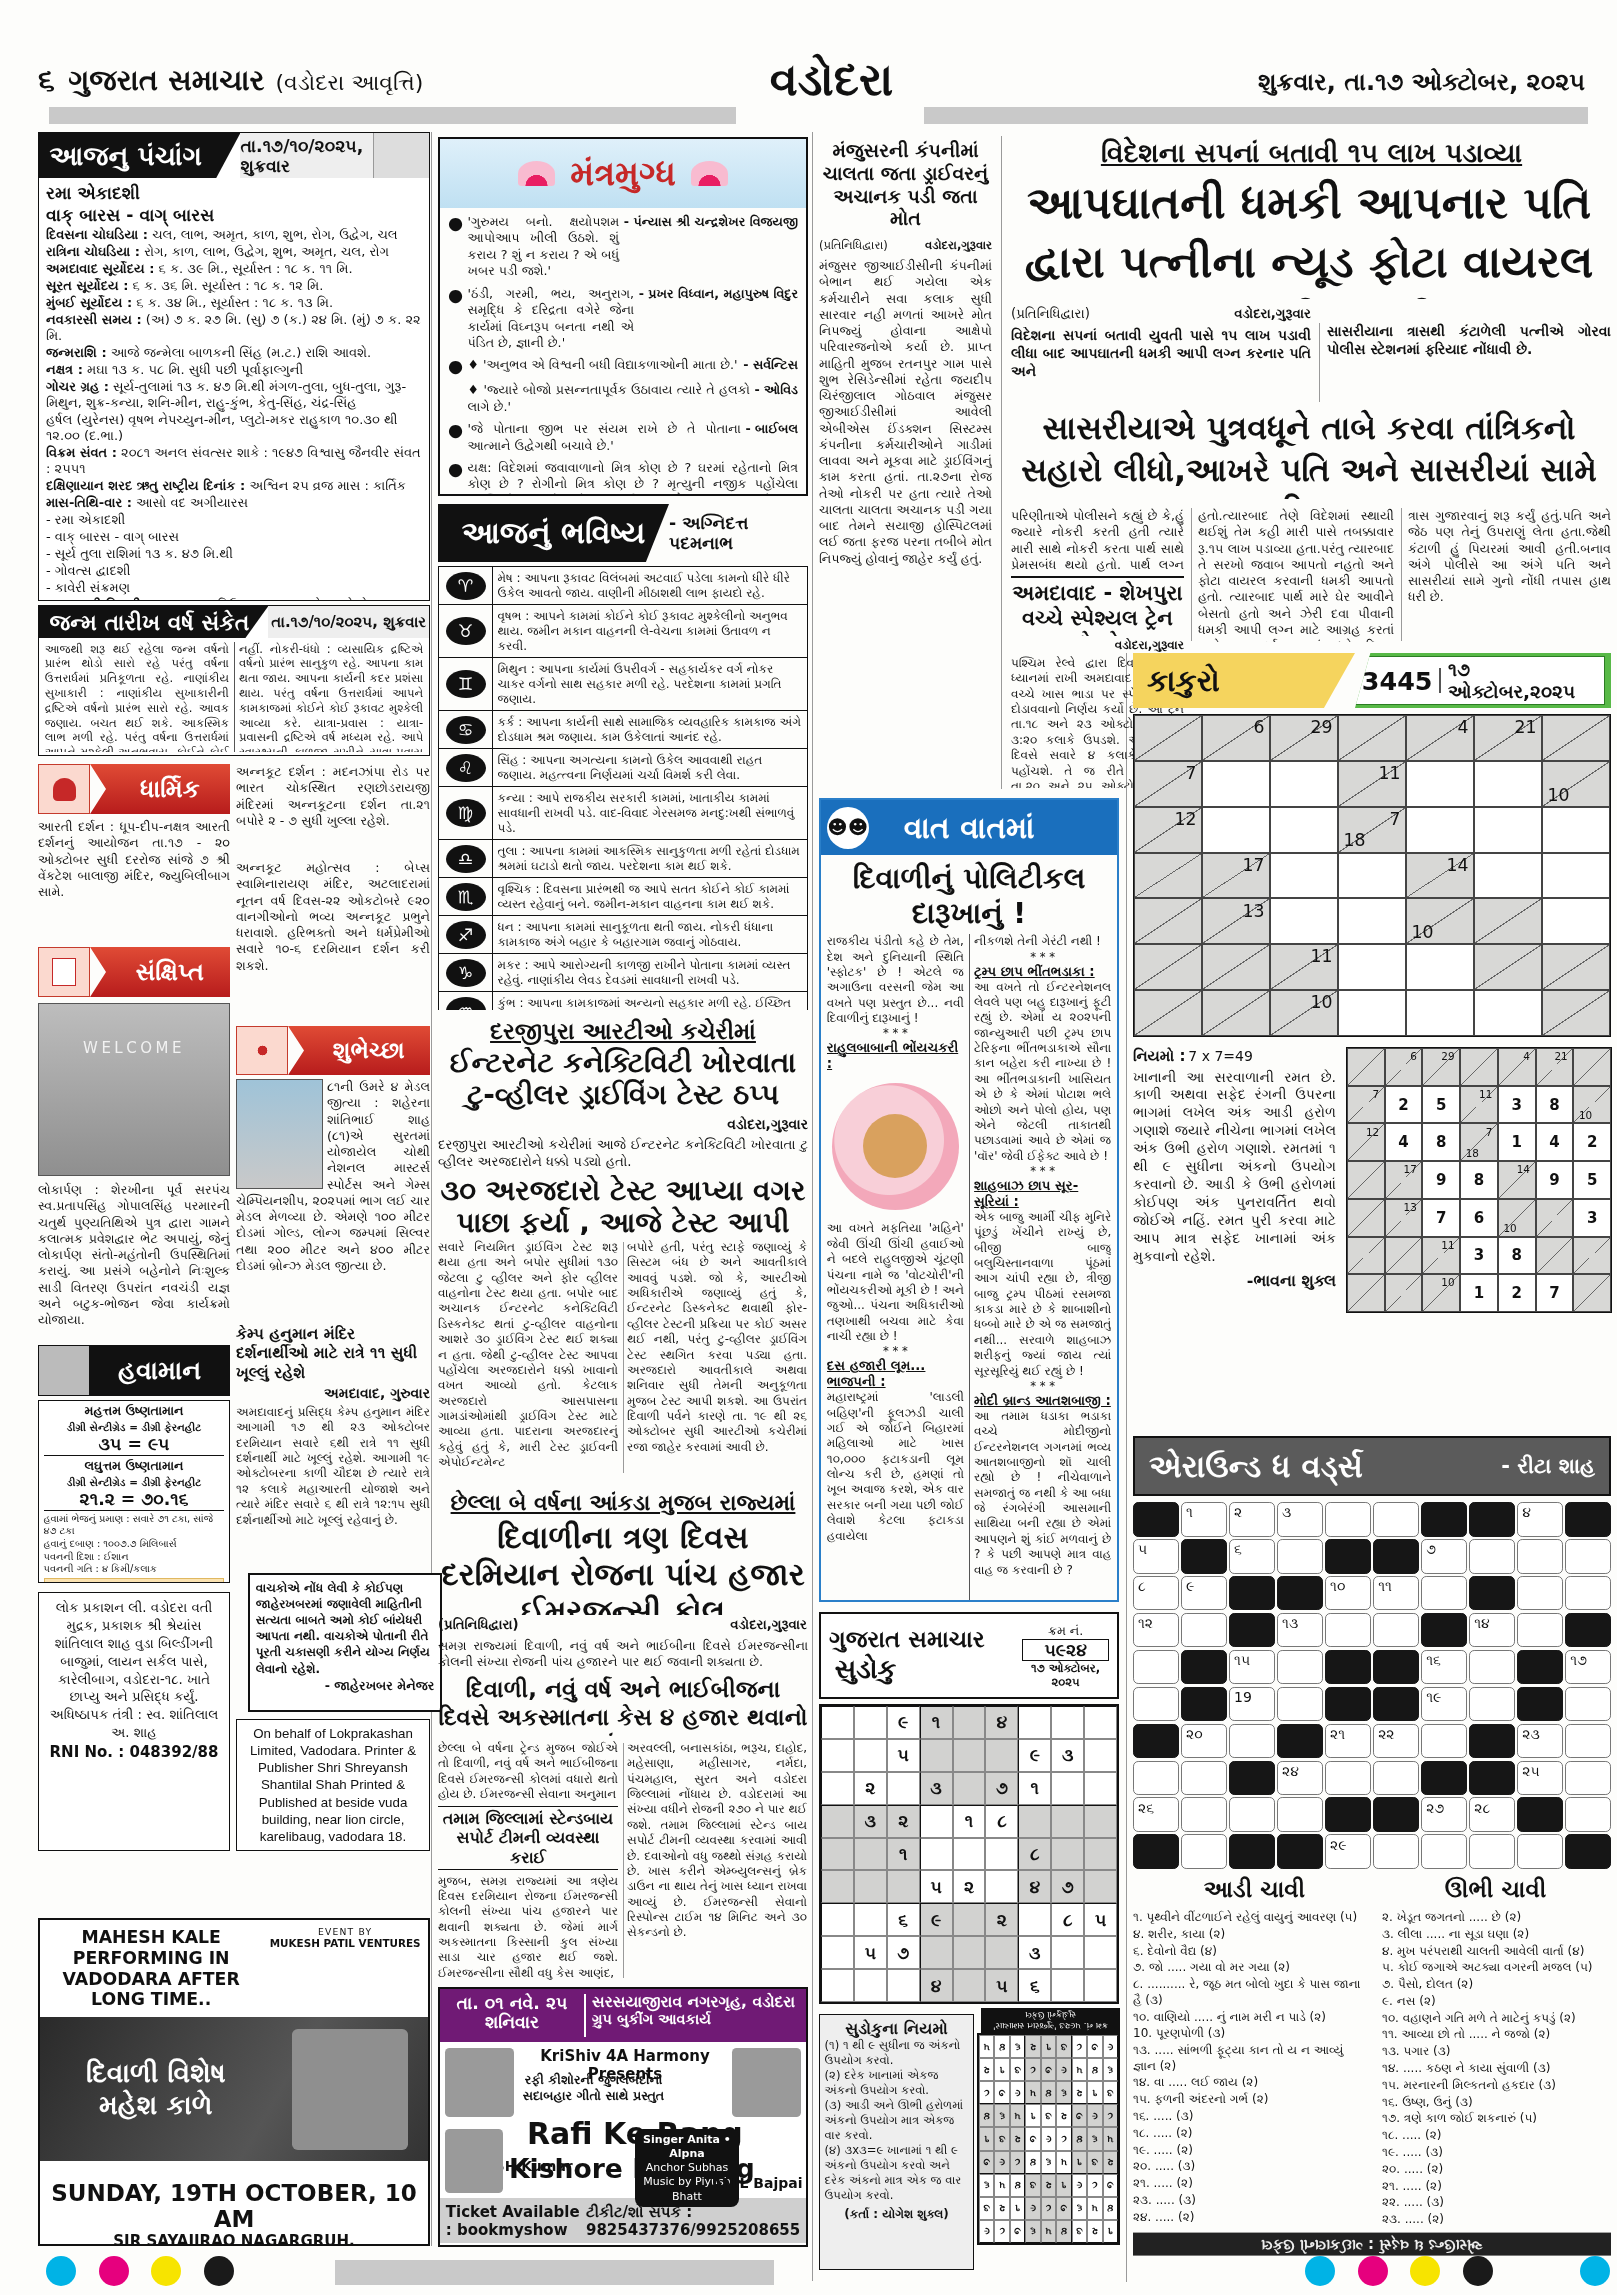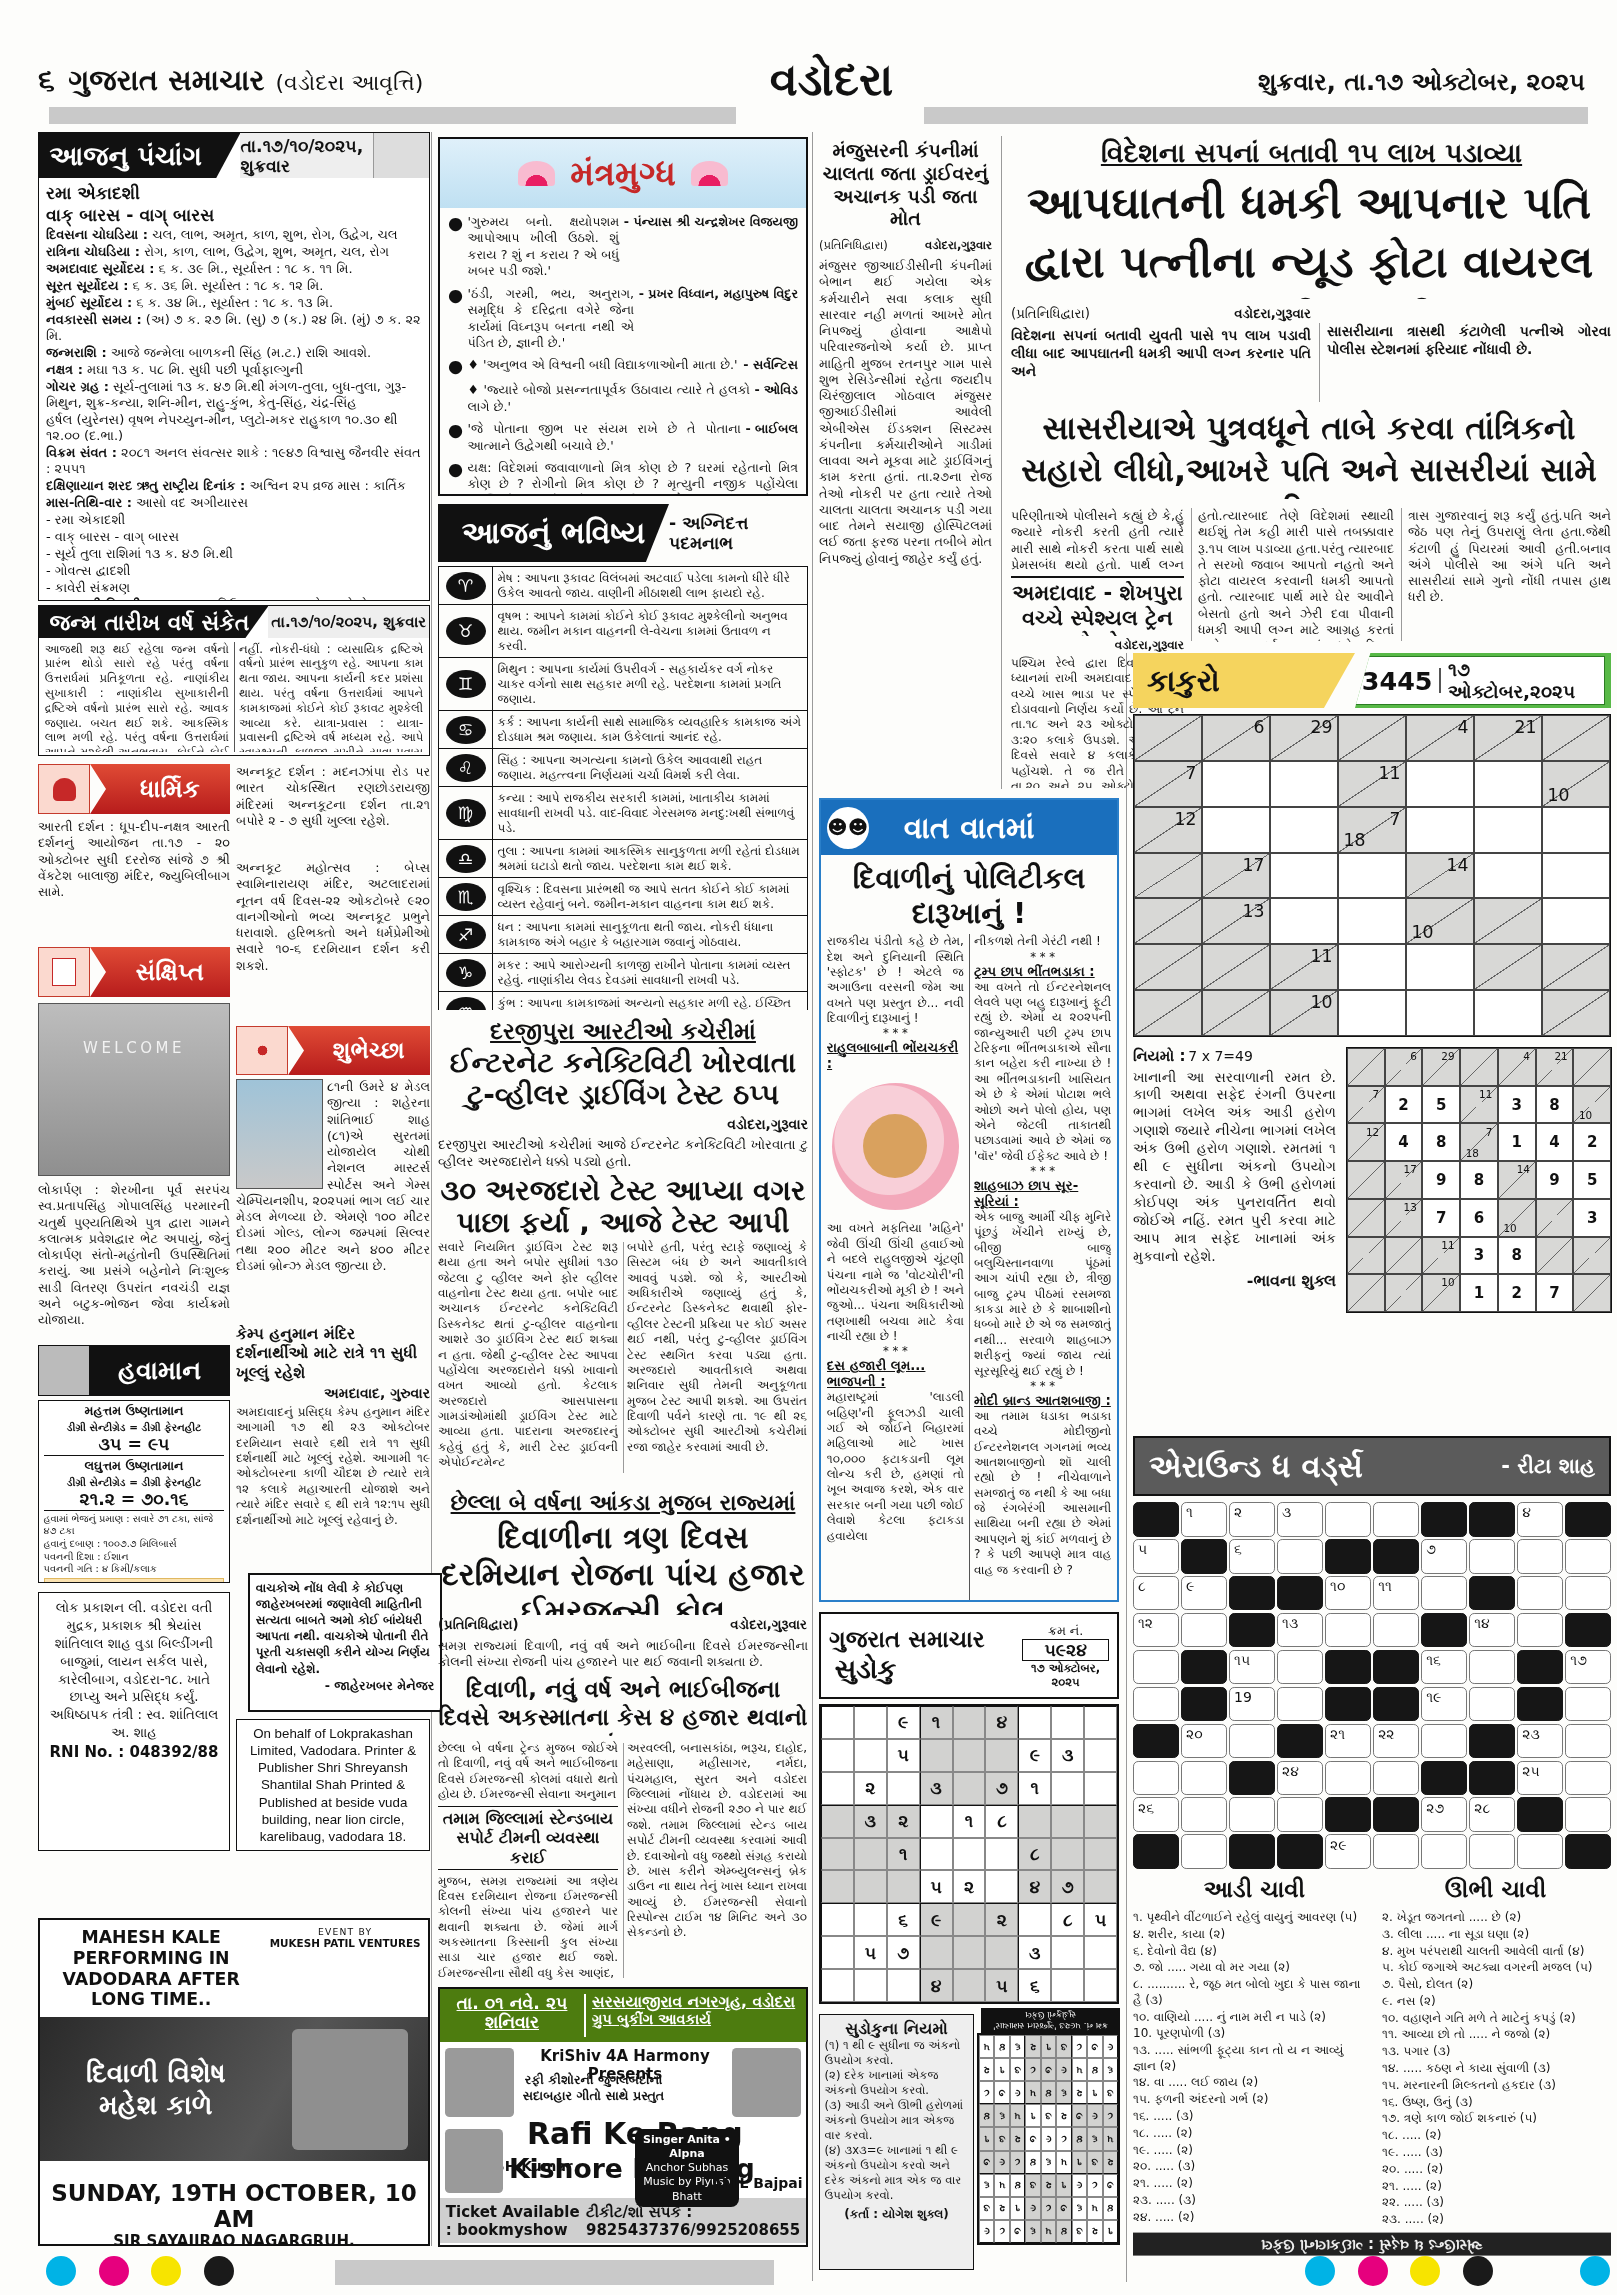--- a/index.html
+++ b/index.html
@@ -338,21 +338,21 @@
   <div class="abs b ctr ovh" style="left:438px;top:1676px;width:370px;height:60px;font-size:23px;line-height:1.2;">દિવાળી, નવું વર્ષ અને ભાઈબીજના દિવસે અકસ્માતના કેસ ૪ હજાર થવાનો અંદાજ</div>
   <div class="abs ovh" style="left:438px;top:1741px;width:180px;height:240px;">
     <div class="bodytxt" style="font-size:12px;">છેલ્લા બે વર્ષના ટ્રેન્ડ મુજબ જોઈએ તો દિવાળી, નવું વર્ષ અને ભાઈબીજના દિવસે ઈમરજન્સી કોલમાં વધારો થતો હોય છે. ઈમરજન્સી સેવાના અનુમાન</div>
     <div class="b ctr" style="font-size:16px;border-top:1.7px solid #111;border-bottom:1.7px solid #111;margin:3.5px 0;padding:2.3px 0;line-height:1.2;">તમામ જિલ્લામાં સ્ટેન્ડબાય સપોર્ટ ટીમની વ્યવસ્થા કરાઈ</div>
     <div class="bodytxt" style="font-size:12px;">મુજબ, સમગ્ર રાજ્યમાં આ ત્રણેય દિવસ દરમિયાન રોજના ઈમરજન્સી કોલની સંખ્યા પાંચ હજારને પાર થવાની શક્યતા છે. જેમાં માર્ગ અકસ્માતના કિસ્સાની કુલ સંખ્યા સાડા ચાર હજાર થઈ જશે. ઈમરજન્સીના સૌથી વધુ કેસ આણંદ,</div>
   </div>
   <div class="abs rule-v" style="left:623px;top:1743px;height:235px;"></div>
   <div class="abs bodytxt ovh" style="left:627px;top:1741px;width:180px;height:240px;font-size:12px;">અરવલ્લી, બનાસકાંઠા, ભરૂચ, દાહોદ, મહેસાણા, મહીસાગર, નર્મદા, પંચમહાલ, સુરત અને વડોદરા જિલ્લામાં નોંધાય છે. વડોદરામાં આ સંખ્યા વધીને રોજની ૨૭૦ ને પાર થઈ જશે. તમામ જિલ્લામાં સ્ટેન્ડ બાય સપોર્ટ ટીમની વ્યવસ્થા કરવામાં આવી છે. દવાઓનો વધુ જથ્થો સંગ્રહ કરાયો છે. ખાસ કરીને એમ્બ્યુલન્સનું બ્રેક ડાઉન ના થાય તેનું ખાસ ધ્યાન રાખવા આવ્યું છે. ઈમરજન્સી સેવાનો રિસ્પોન્સ ટાઈમ ૧૪ મિનિટ અને ૩૦ સેકન્ડનો છે.</div>
 
   <div class="abs box ovh" style="left:438px;top:1987px;width:370px;height:260px;border-width:2.3px;">
-    <div style="display:flex;background:#4d7c0f;color:#fff;height:53px;text-decoration:underline;">
+    <div style="display:flex;background:#701a75;color:#fff;height:53px;">
       <div class="b ctr" style="width:144px;font-size:17.3px;line-height:1.15;padding-top:4.6px;">તા. ૦૧ નવે. ૨૫ શનિવાર</div>
       <div style="width:2.3px;background:#fff;margin:4.6px 0;"></div>
       <div style="flex:1;padding:3.5px 5.8px;">
         <div class="b" style="font-size:15.6px;">સરસયાજીરાવ નગરગૃહ, વડોદરા</div>
         <div class="b" style="font-size:14.4px;">ગ્રુપ બુકીંગ આવકાર્ય</div>
       </div>
     </div>
     <div style="position:relative;height:156px;">
       <div class="abs" style="left:4.6px;top:5.8px;width:69px;height:69px;background:#9a9a9a;border-radius:4.6px;"></div>
       <div class="abs" style="right:4.6px;top:5.8px;width:69px;height:69px;background:#9a9a9a;border-radius:4.6px;"></div>

